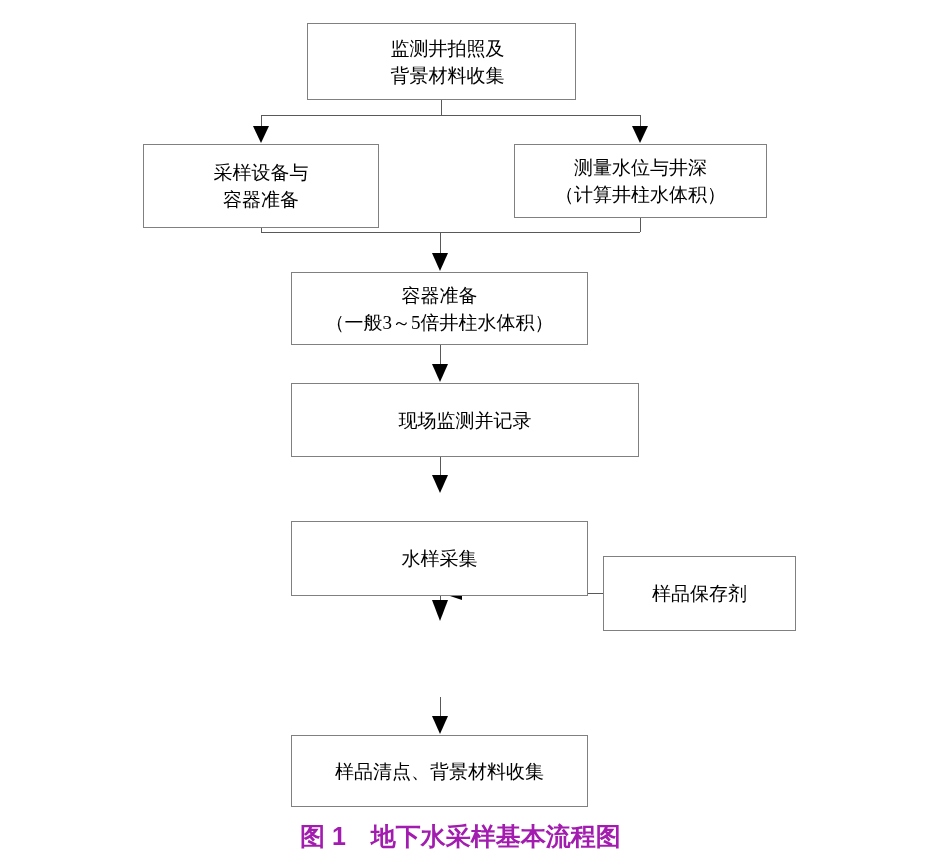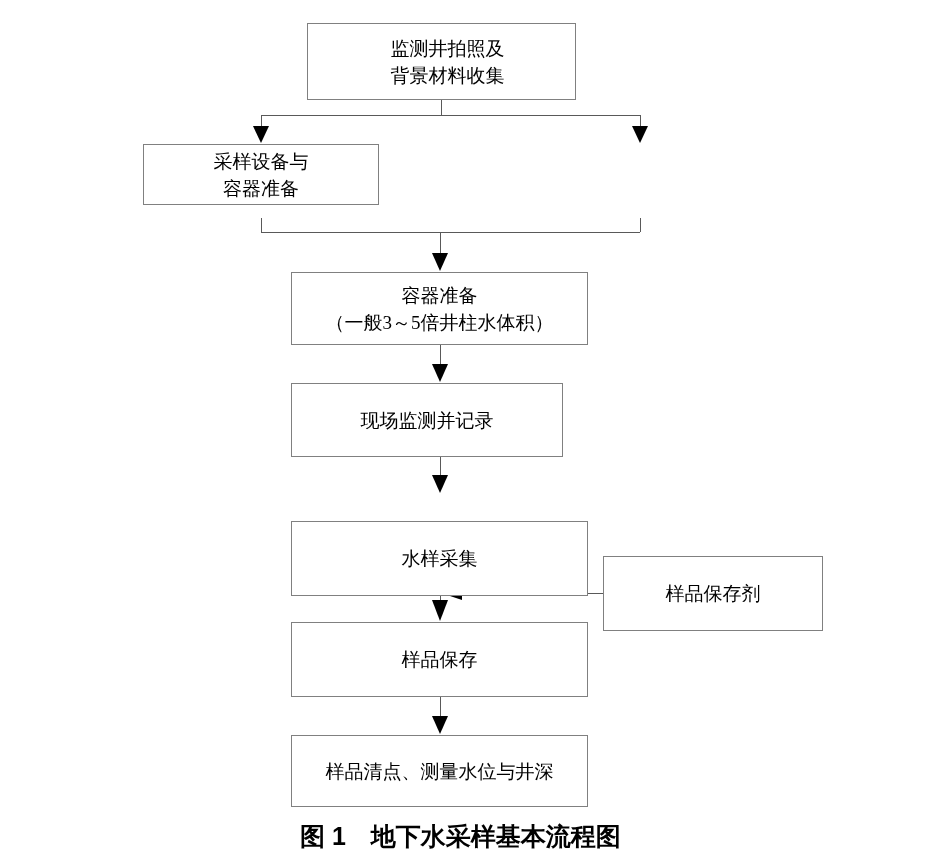--- a/index.html
+++ b/index.html
@@ -45,21 +45,21 @@
     white-space: pre-line;
     font-size: 19px;
     line-height: 27px;
     color: #000000;
   }
   .caption {
     position: absolute;
     font-family: "Liberation Sans", "DejaVu Sans", sans-serif;
     font-weight: bold;
     font-size: 25px;
-    color: #000000;
+    color: #a21caf;
     white-space: pre;
   }
 </style>
 </head>
 <body>
 
 <div id="stage">
 
   <svg id="connectors" viewBox="0 0 928 865" xmlns="http://www.w3.org/2000/svg">
 
@@ -88,32 +88,33 @@
     <line x1="603" y1="593" x2="461" y2="593"></line>
     <polygon points="462,586 462,600 441,593"></polygon>
 
     <line x1="440" y1="697" x2="440" y2="717"></line>
     <polygon points="432,716 448,716 440,734"></polygon>
   </svg>
 
   <div class="node" style="left:307px; top:23px; width:269px; height:77px;padding-left:12px;">监测井拍照及
 背景材料收集</div>
 
-  <div class="node" style="left:143px; top:144px; width:236px; height:61px;">采样设备与
+  <div class="node" style="left:143px; top:144px; width:236px; height:84px;">采样设备与
 容器准备</div>
 
+  <div class="node" style="left:514px; top:144px; width:253px; height:74px;">测量水位与井深
+（计算井柱水体积）</div>
 
   <div class="node" style="left:291px; top:272px; width:297px; height:73px;">容器准备
 （一般3～5倍井柱水体积）</div>
 
-  <div class="node" style="left:291px; top:383px; width:272px; height:74px;">现场监测并记录</div>
+  <div class="node" style="left:291px; top:383px; width:348px; height:74px;">现场监测并记录</div>
 
   <div class="node" style="left:291px; top:521px; width:297px; height:75px;">水样采集</div>
 
-  <div class="node" style="left:603px; top:556px; width:220px; height:75px;">样品保存剂</div>
+  <div class="node" style="left:603px; top:556px; width:193px; height:75px;">样品保存剂</div>
 
-  <div class="node" style="left:291px; top:622px; width:297px; height:75px;">样品保存</div>
 
-  <div class="node" style="left:291px; top:735px; width:297px; height:72px;">样品清点、测量水位与井深</div>
+  <div class="node" style="left:291px; top:735px; width:297px; height:72px;">样品清点、背景材料收集</div>
 
   <div class="caption" style="left:300px; top:820px;">图 1　地下水采样基本流程图</div>
 
 </div>
 
 </body></html>

